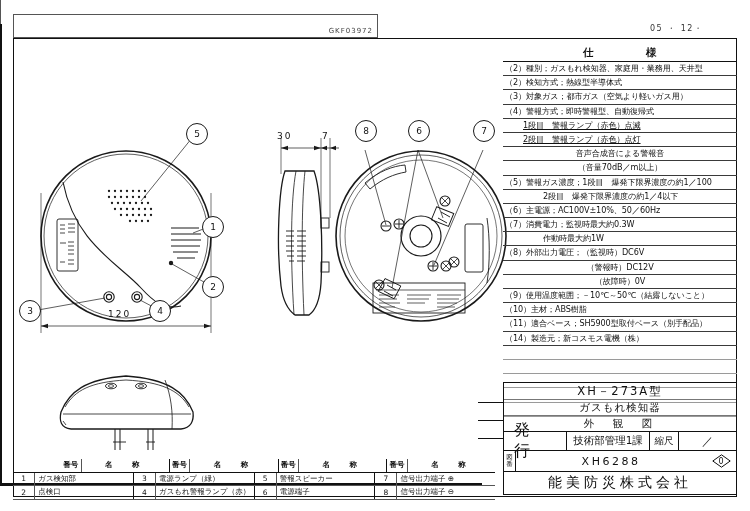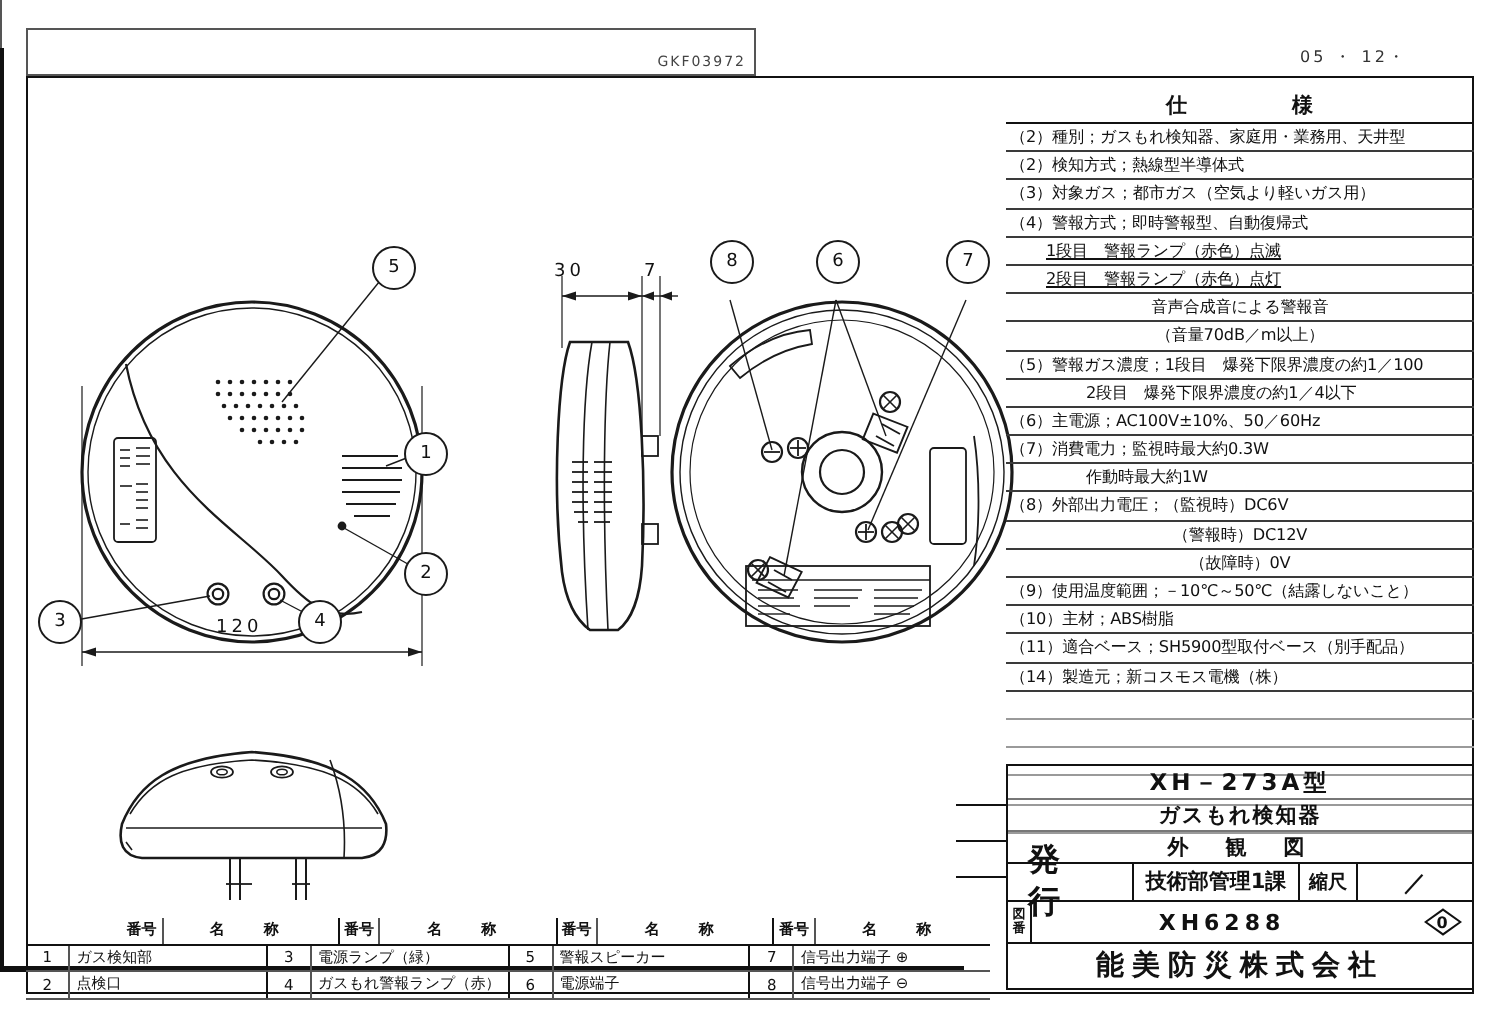--- a/index.html
+++ b/index.html
@@ -37,21 +37,21 @@
   .spec-row{height:13.2px;border-bottom:1px solid #3a3a3a;
             font-size:8.1px;line-height:13.2px;white-space:nowrap;
             padding-left:2px;letter-spacing:-0.1px;overflow:hidden;}
   .spec-row.ind1{padding-left:20px;text-decoration:underline;}
   .spec-row.ind2{padding-left:40px;}
   .spec-row.ctrx{padding-left:0;text-align:center;}
   .spec-row.blank{}
   .spec-row.lite{border-bottom:1px solid #9a9a9a;}
 
   
-  #tb{left:503px;top:382px;width:234px;border:1.4px solid #111;font-weight:bold;}
+  #tb{left:503px;top:382px;width:234px;border:1.4px solid #111;}
   .tb-name{height:16px;border-bottom:1px solid #777;
            display:flex;align-items:center;justify-content:center;
            font-size:11.5px;letter-spacing:2px;}
   .tb-name2{height:15px;border-bottom:1px solid #777;
            display:flex;align-items:center;justify-content:center;
            font-size:10.5px;letter-spacing:1px;text-align:center;}
   .tb-name3{height:15px;border-bottom:1.4px solid #111;
            display:flex;align-items:center;justify-content:center;
            font-size:10.5px;letter-spacing:4px;}
   .tb-r4{height:18px;border-bottom:1.4px solid #111;display:flex;}

